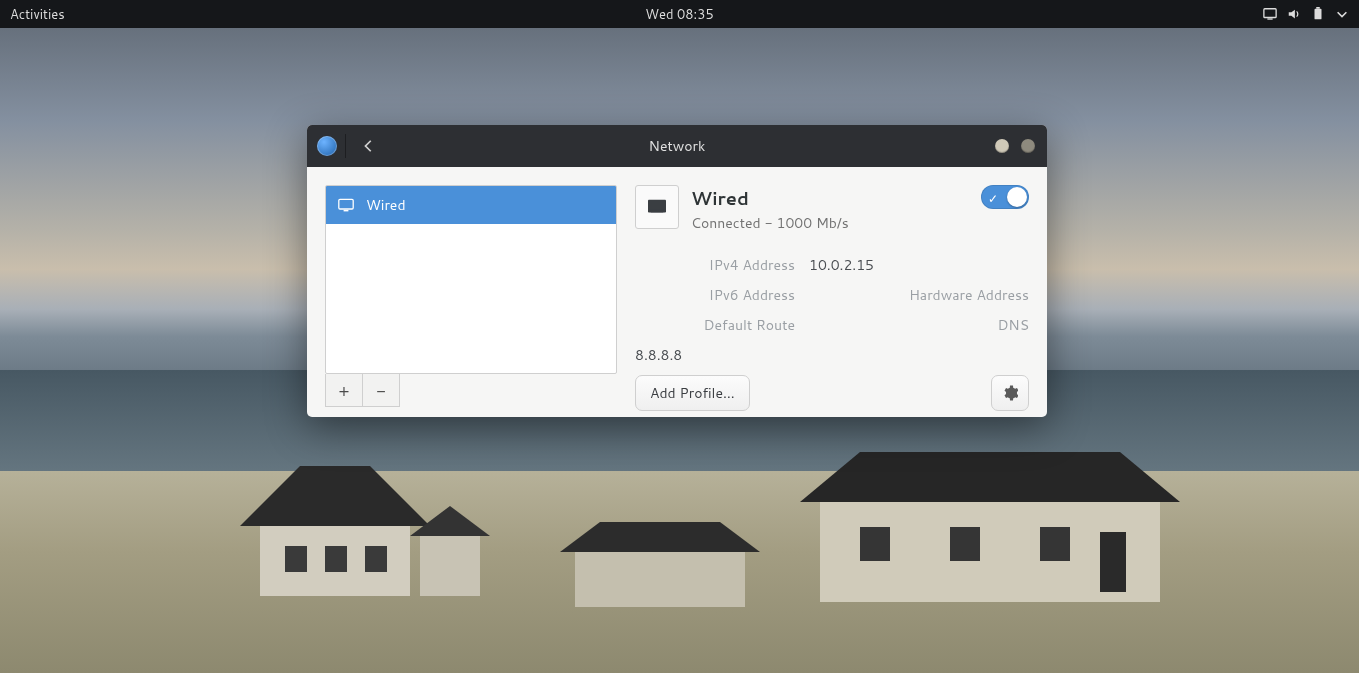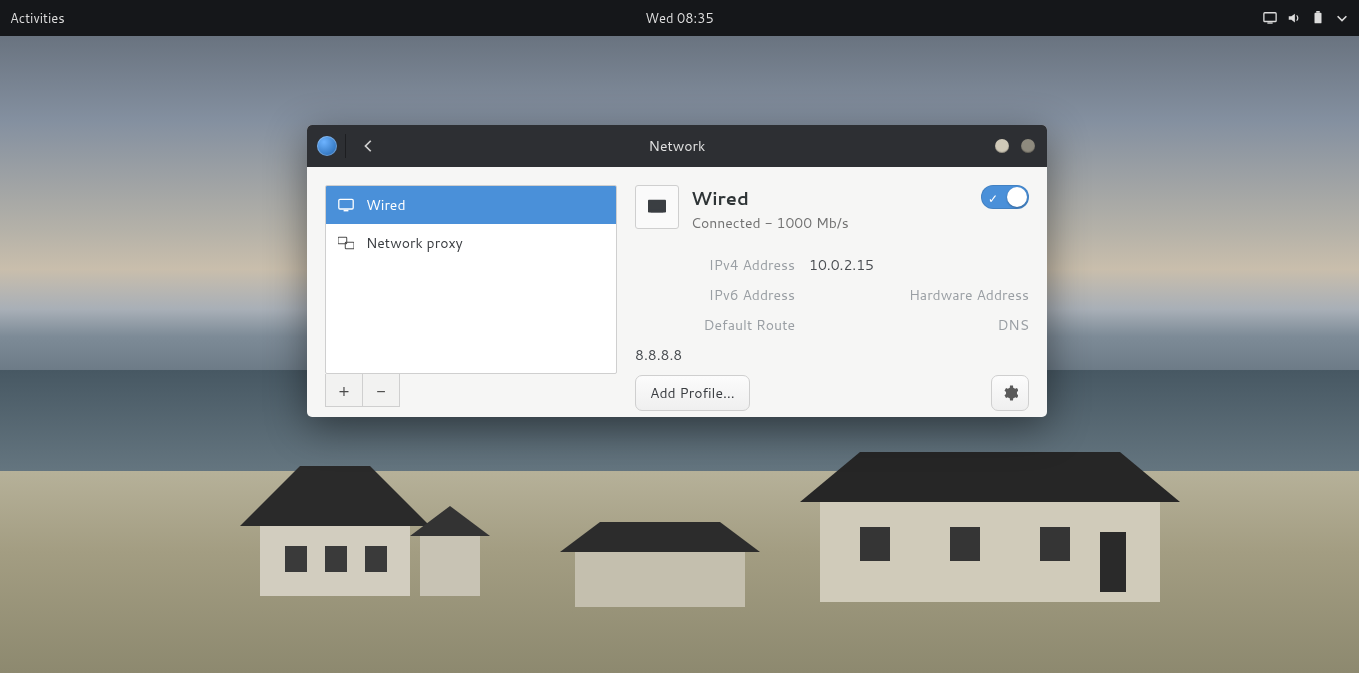--- a/index.html
+++ b/index.html
@@ -7,21 +7,21 @@
   
   .wallpaper{position:absolute;inset:0;overflow:hidden}
   .sky{position:absolute;inset:0;background:linear-gradient(#5e6772 0%,#8490a0 18%,#b4b1a8 34%,#c9beac 40%,#a8afb7 46%,#7d8b97 50%,#5d6b77 60%)}
   .mtn{position:absolute;bottom:0;left:-5%;width:110%;height:62%}
   .mtn svg{width:100%;height:100%;display:block}
   .sea{position:absolute;left:0;right:0;top:55%;height:18%;background:linear-gradient(#475863,#6a7b85)}
   .land{position:absolute;left:0;right:0;top:70%;bottom:0;background:linear-gradient(#b6b199,#a39d82 40%,#8d896f)}
   .house{position:absolute;bottom:10%}
   .house svg{display:block}
   
-  .topbar{position:absolute;top:0;left:0;right:0;height:36px;background:#15171a;color:#dcdcdc;display:flex;align-items:center;font-size:13px;z-index:10}
+  .topbar{position:absolute;top:0;left:0;right:0;height:28px;background:#15171a;color:#dcdcdc;display:flex;align-items:center;font-size:13px;z-index:10}
   .topbar .left{padding:0 10px;cursor:pointer}
   .topbar .center{position:absolute;left:50%;transform:translateX(-50%);cursor:pointer}
   .topbar .right{margin-left:auto;display:flex;align-items:center;gap:10px;padding:0 10px}
   .topbar .right span,.topbar .right svg{cursor:pointer}
   .tb-icon{width:14px;height:14px;fill:#dcdcdc}
   
   .window{position:absolute;left:307px;top:125px;width:740px;height:292px;background:#f6f6f5;border-radius:5px;box-shadow:0 10px 40px rgba(0,0,0,.45);overflow:hidden;display:flex;flex-direction:column}
   .titlebar{height:42px;background:#2d2f33;color:#dcdcdc;display:flex;align-items:center;position:relative;flex:none}
   .tb-appicon{width:20px;height:20px;margin:0 8px 0 10px;border-radius:50%;background:radial-gradient(circle at 35% 30%,#6db3ff,#1c5fa8);box-shadow:inset 0 0 0 1px rgba(255,255,255,.25)}
   .tb-sep{width:1px;height:24px;background:#000;opacity:.35;margin-right:6px}
@@ -143,27 +143,20 @@
 
     <div class="sidebar">
       <div class="sblist">
         <div class="sbitem sel">
           <svg class="sbi" viewBox="0 0 20 16">
               <rect x="1" y="1" width="18" height="12" rx="1.5" fill="none" stroke="currentColor" stroke-width="1.6"></rect>
               <rect x="7" y="14" width="6" height="2" fill="currentColor"></rect>
             </svg>
           <span>Wired</span>
         </div>
-        <div class="sbitem">
-          <svg class="sbi" viewBox="0 0 22 16">
-              <rect x="0" y="0" width="12" height="9" rx="1" fill="none" stroke="#4c4c4c" stroke-width="1.4"></rect>
-              <rect x="10" y="7" width="12" height="9" rx="1" fill="none" stroke="#4c4c4c" stroke-width="1.4"></rect>
-            </svg>
-          <span>Network proxy</span>
-        </div>
       </div>
       <div class="sbfoot">
         <div class="sbbtn">+</div>
         <div class="sbbtn">−</div>
       </div>
     </div>
 
     <div class="content">
       <div class="header">
         <div class="netcard">

